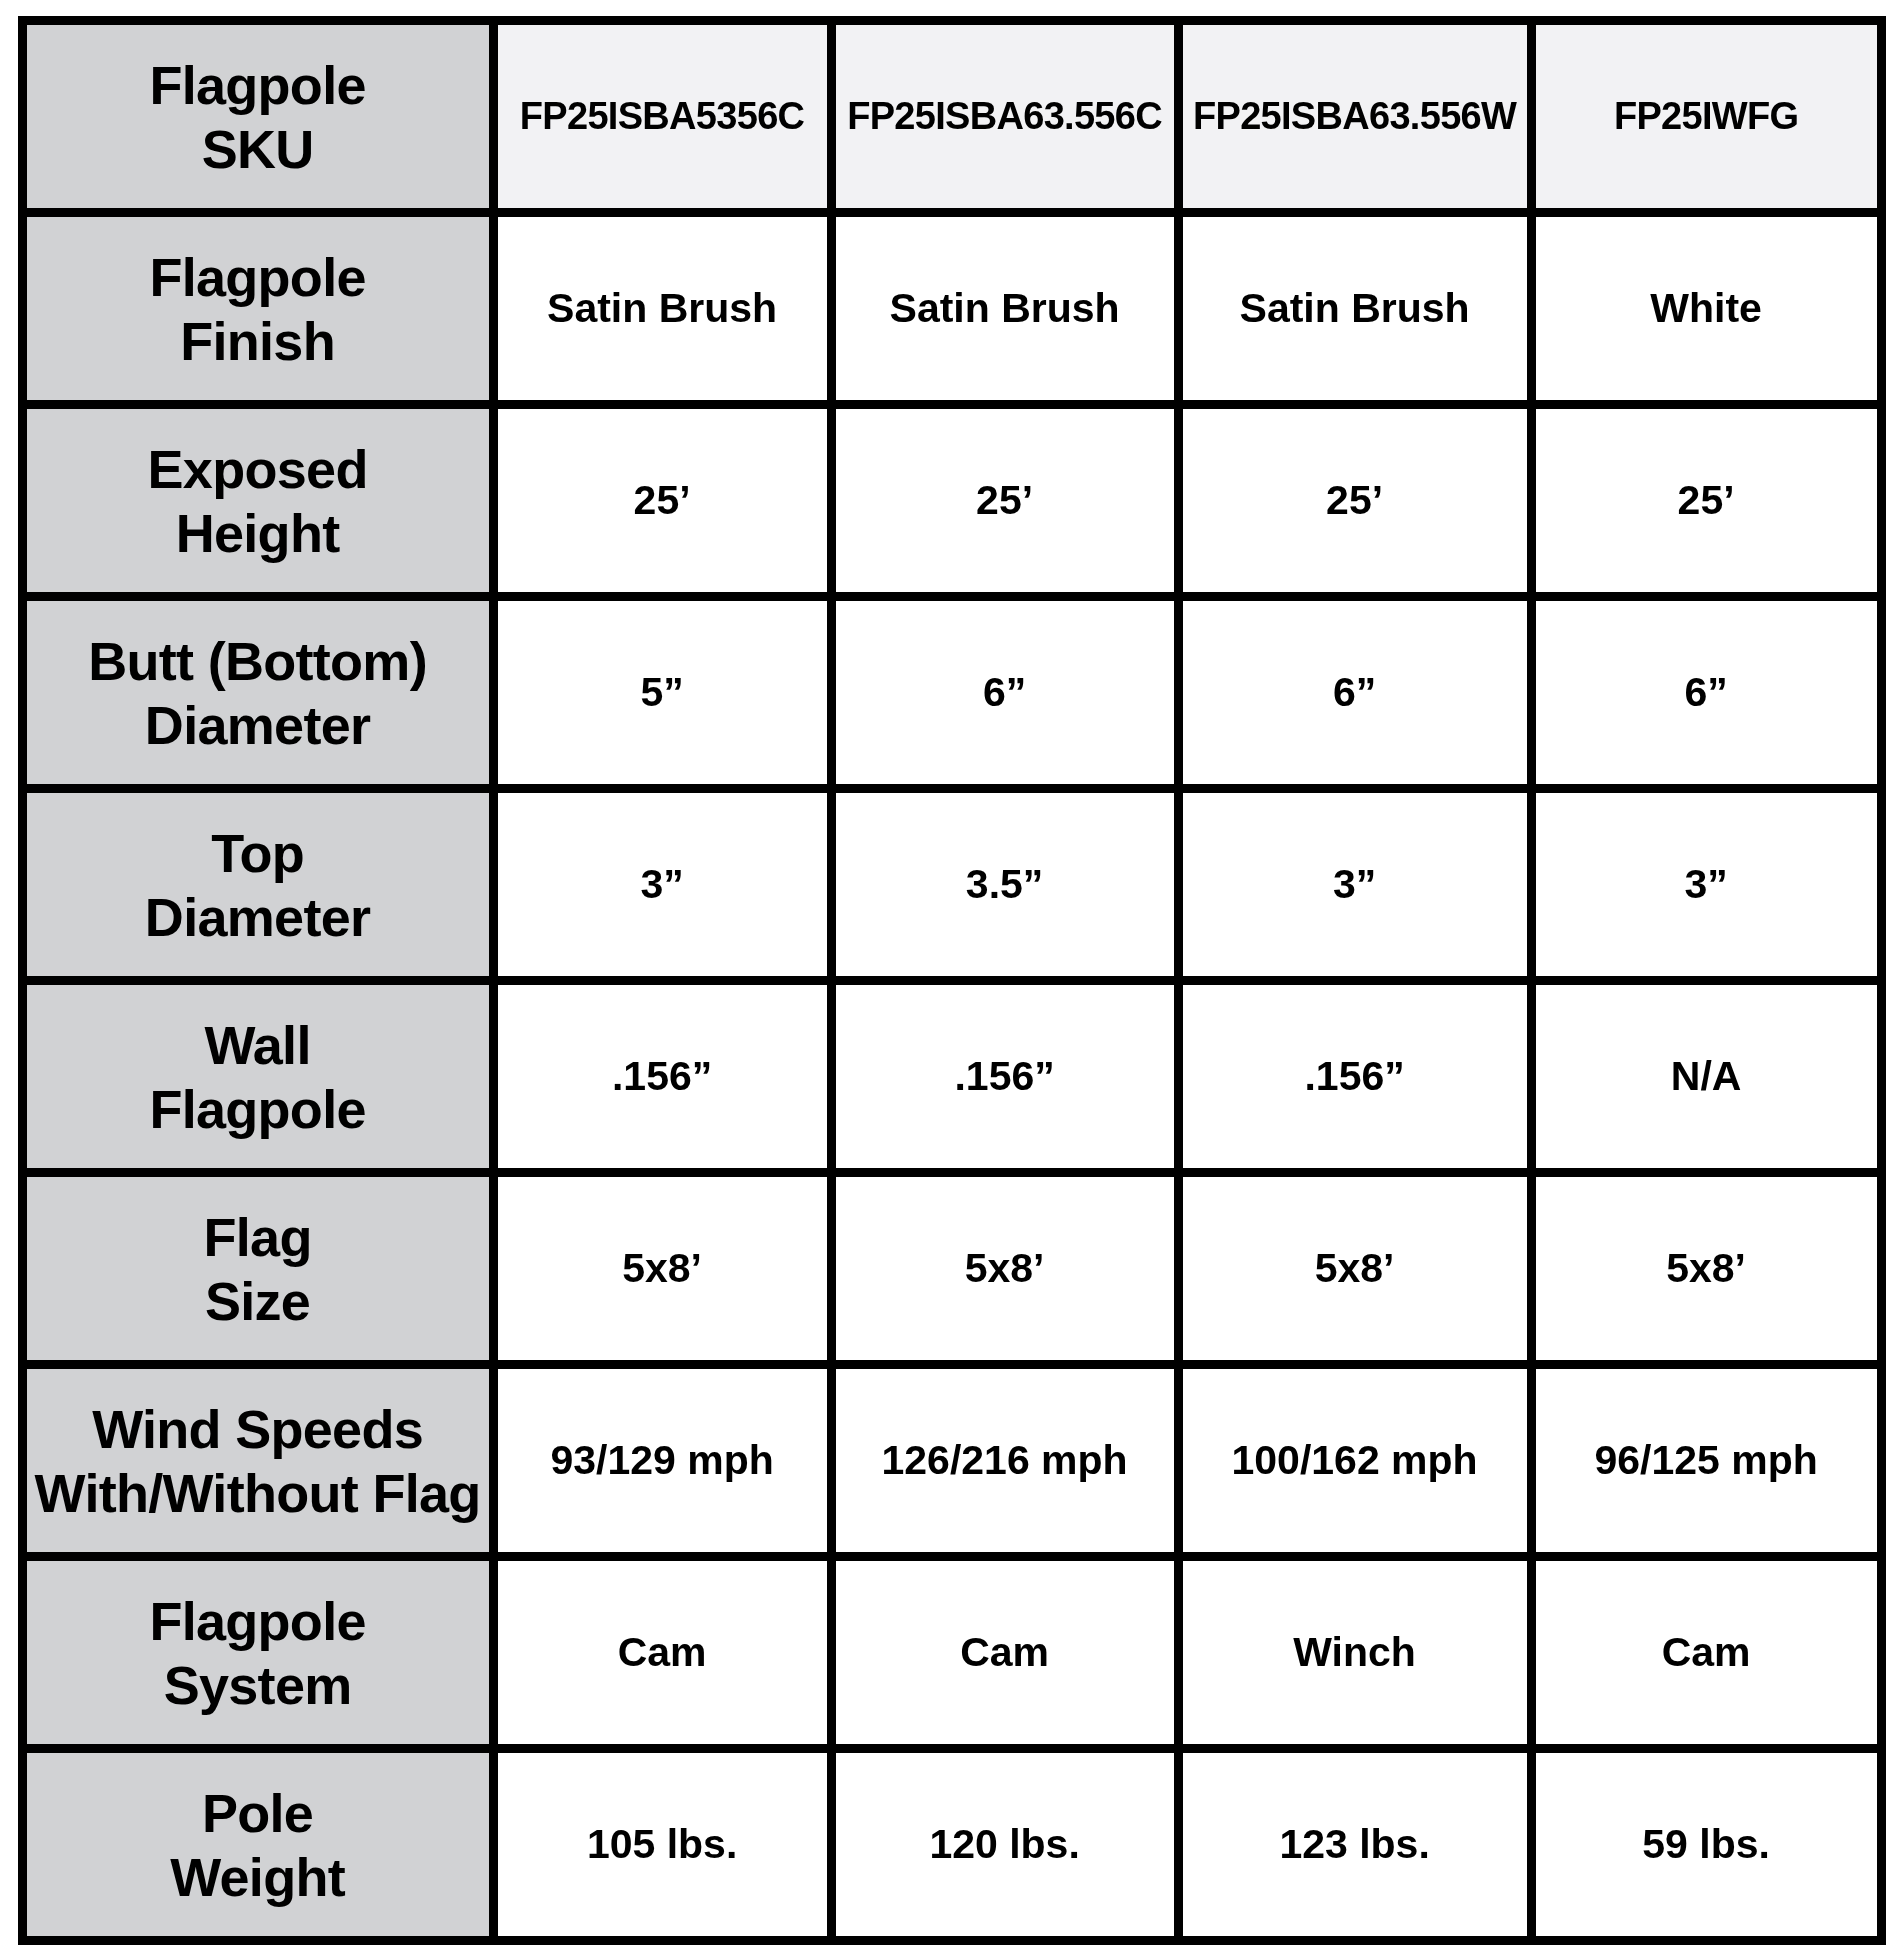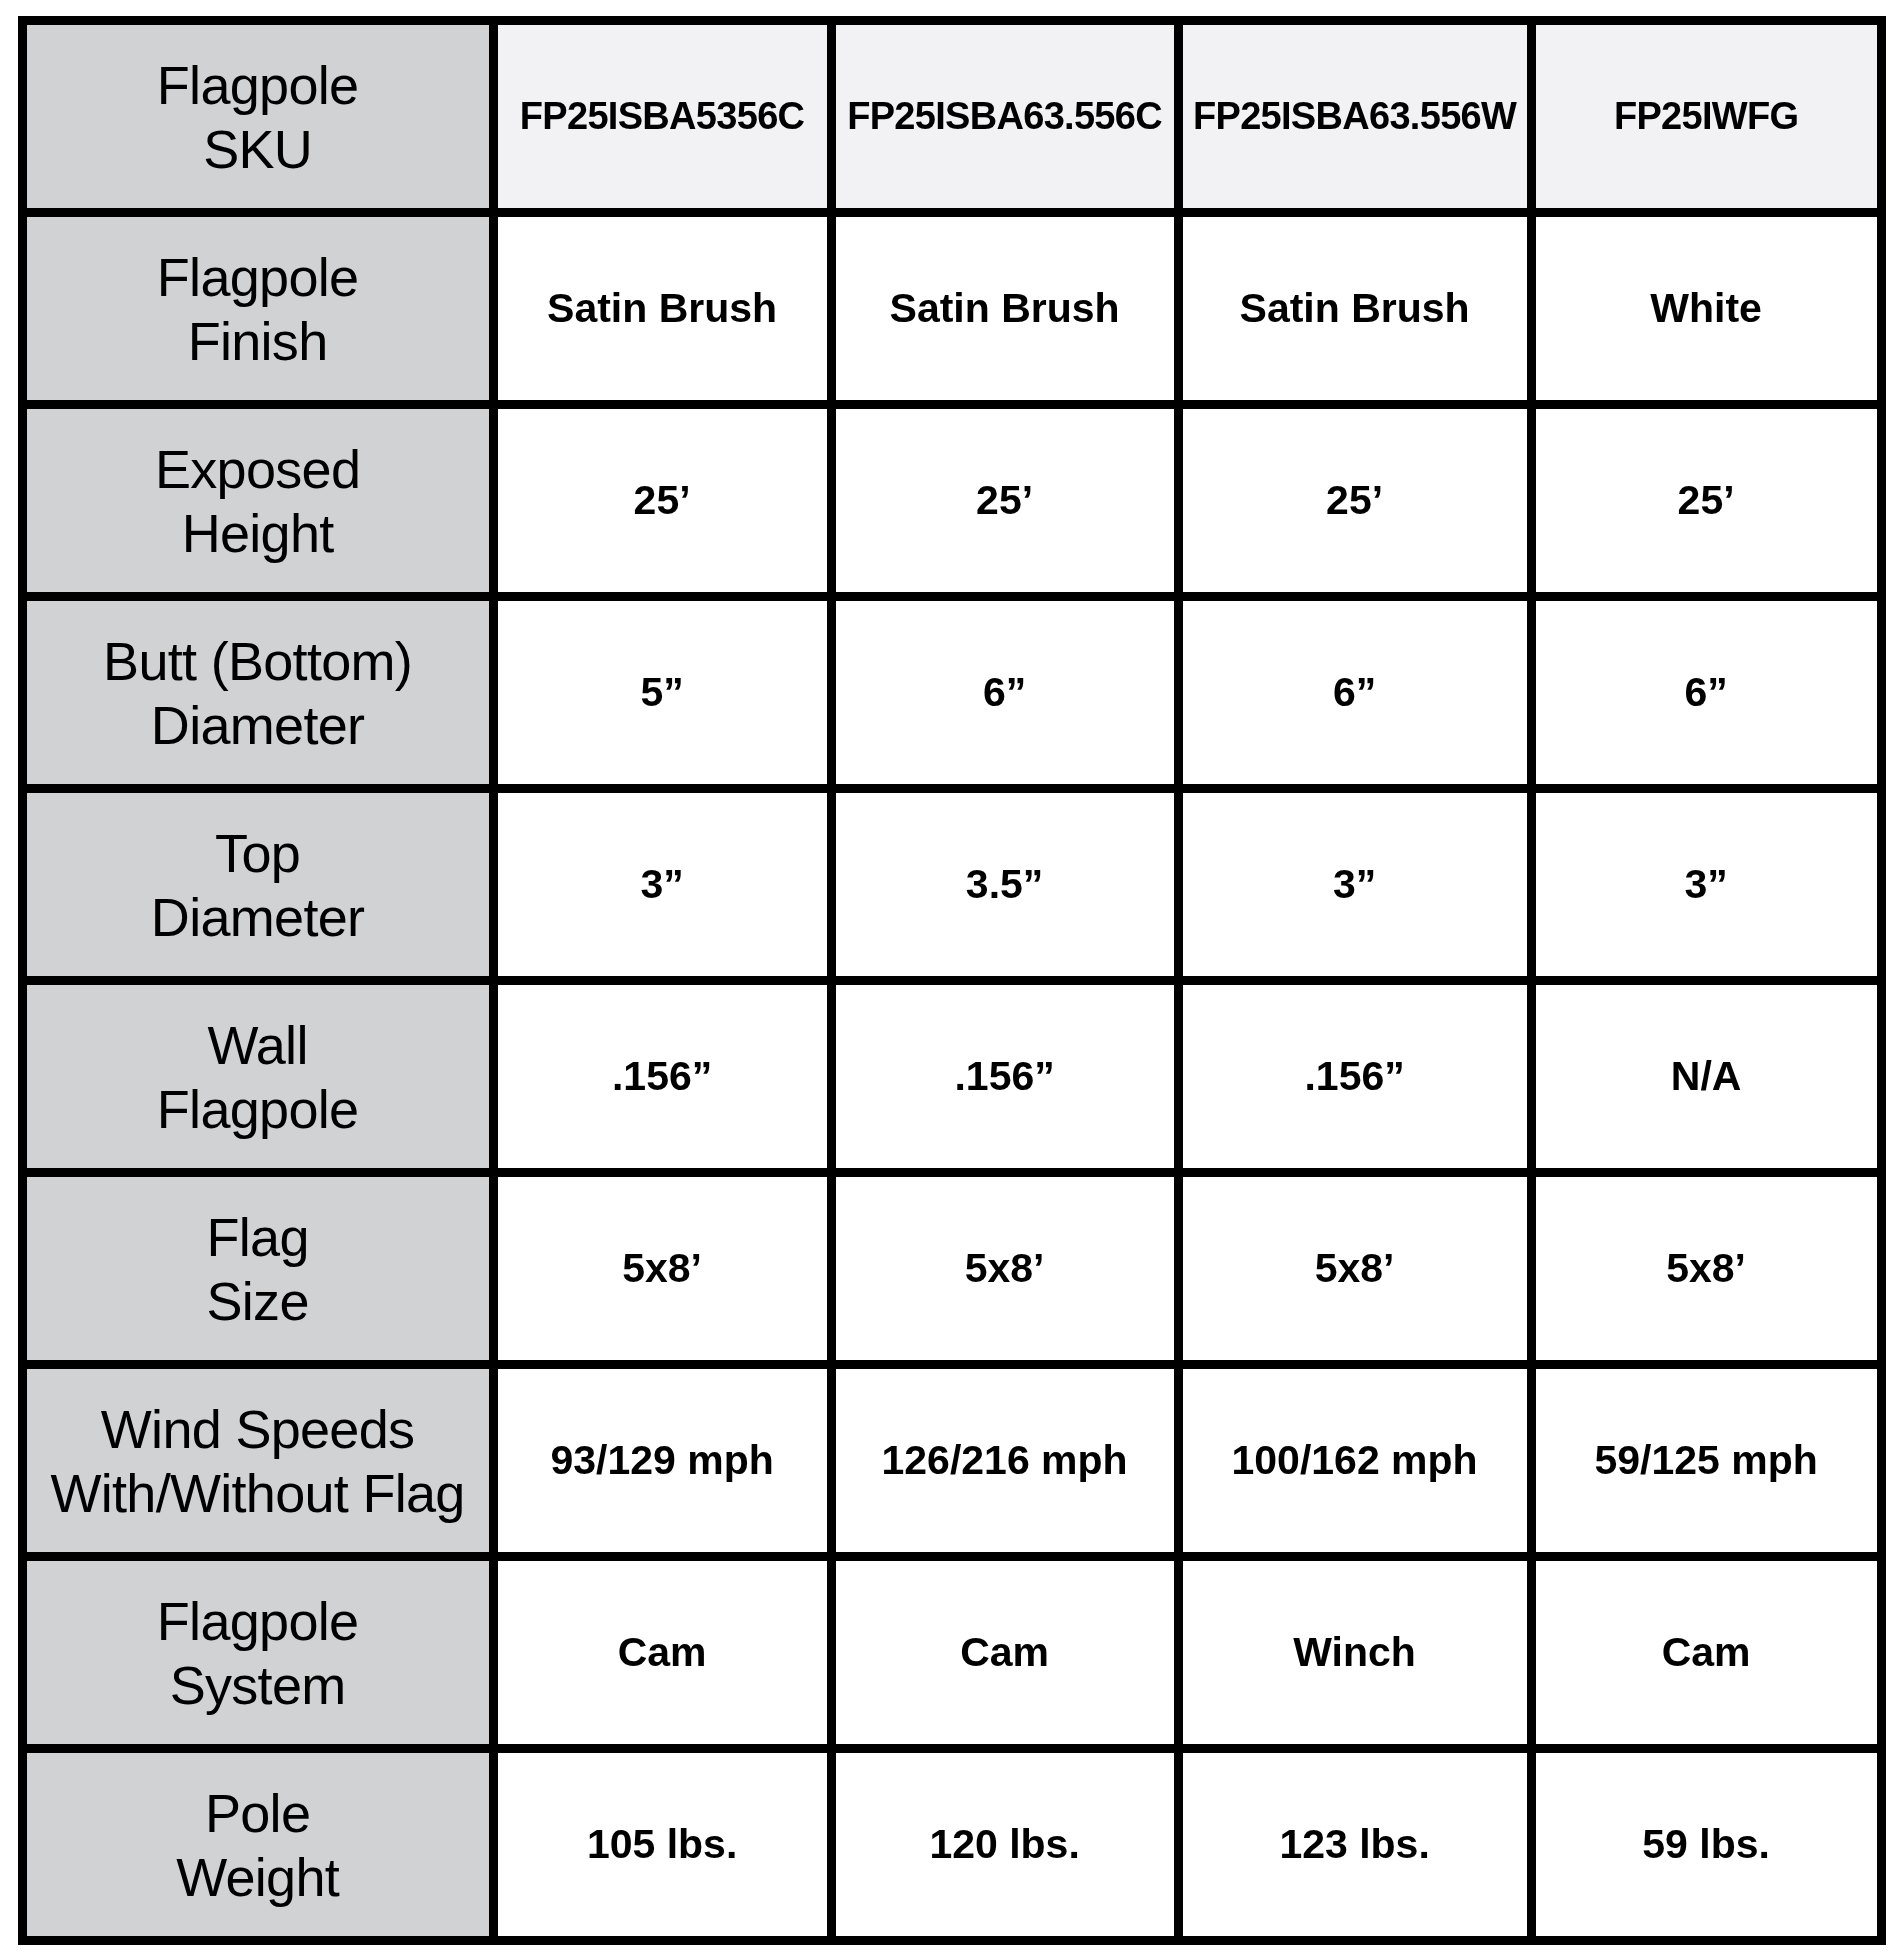--- a/index.html
+++ b/index.html
@@ -6,21 +6,21 @@
   body { width:1894px; height:1955px; position:relative; overflow:hidden;
          font-family:"Liberation Sans", "DejaVu Sans", sans-serif; color:#000; }
   .spec-table {
     position:absolute; left:17.6px; top:16px; width:1859px; height:1922px;
     border-collapse:collapse; table-layout:fixed; background:#000;
   }
   .spec-table td, .spec-table th {
     border:9.5px solid #000; text-align:center; vertical-align:middle; padding:0;
   }
   .row-label {
-    background:#d1d2d4; font-weight:400; font-size:54px; line-height:64px;
+    background:#d1d2d4; font-weight:700; font-size:54px; line-height:64px;
     letter-spacing:-0.7px;
   }
   .sku-cell {
     background:#f2f2f4; font-weight:700; font-size:38px; letter-spacing:-0.7px;
     white-space:nowrap;
   }
   .val-cell { background:#ffffff; font-size:41px; font-weight:700; }
   col.c-label { width:471px; }
   col.c1 { width:338px; }
   col.c2 { width:347px; }
@@ -90,21 +90,21 @@
     <td class="val-cell">5x8’</td>
     <td class="val-cell">5x8’</td>
     <td class="val-cell">5x8’</td>
     <td class="val-cell">5x8’</td>
   </tr>
   <tr>
     <td class="row-label"><span>Wind Speeds</span><br><span>With/Without Flag</span></td>
     <td class="val-cell">93/129 mph</td>
     <td class="val-cell">126/216 mph</td>
     <td class="val-cell">100/162 mph</td>
-    <td class="val-cell">59/125 mph</td>
+    <td class="val-cell">96/125 mph</td>
   </tr>
   <tr>
     <td class="row-label"><span>Flagpole</span><br><span>System</span></td>
     <td class="val-cell">Cam</td>
     <td class="val-cell">Cam</td>
     <td class="val-cell">Winch</td>
     <td class="val-cell">Cam</td>
   </tr>
   <tr>
     <td class="row-label"><span>Pole</span><br><span>Weight</span></td>

